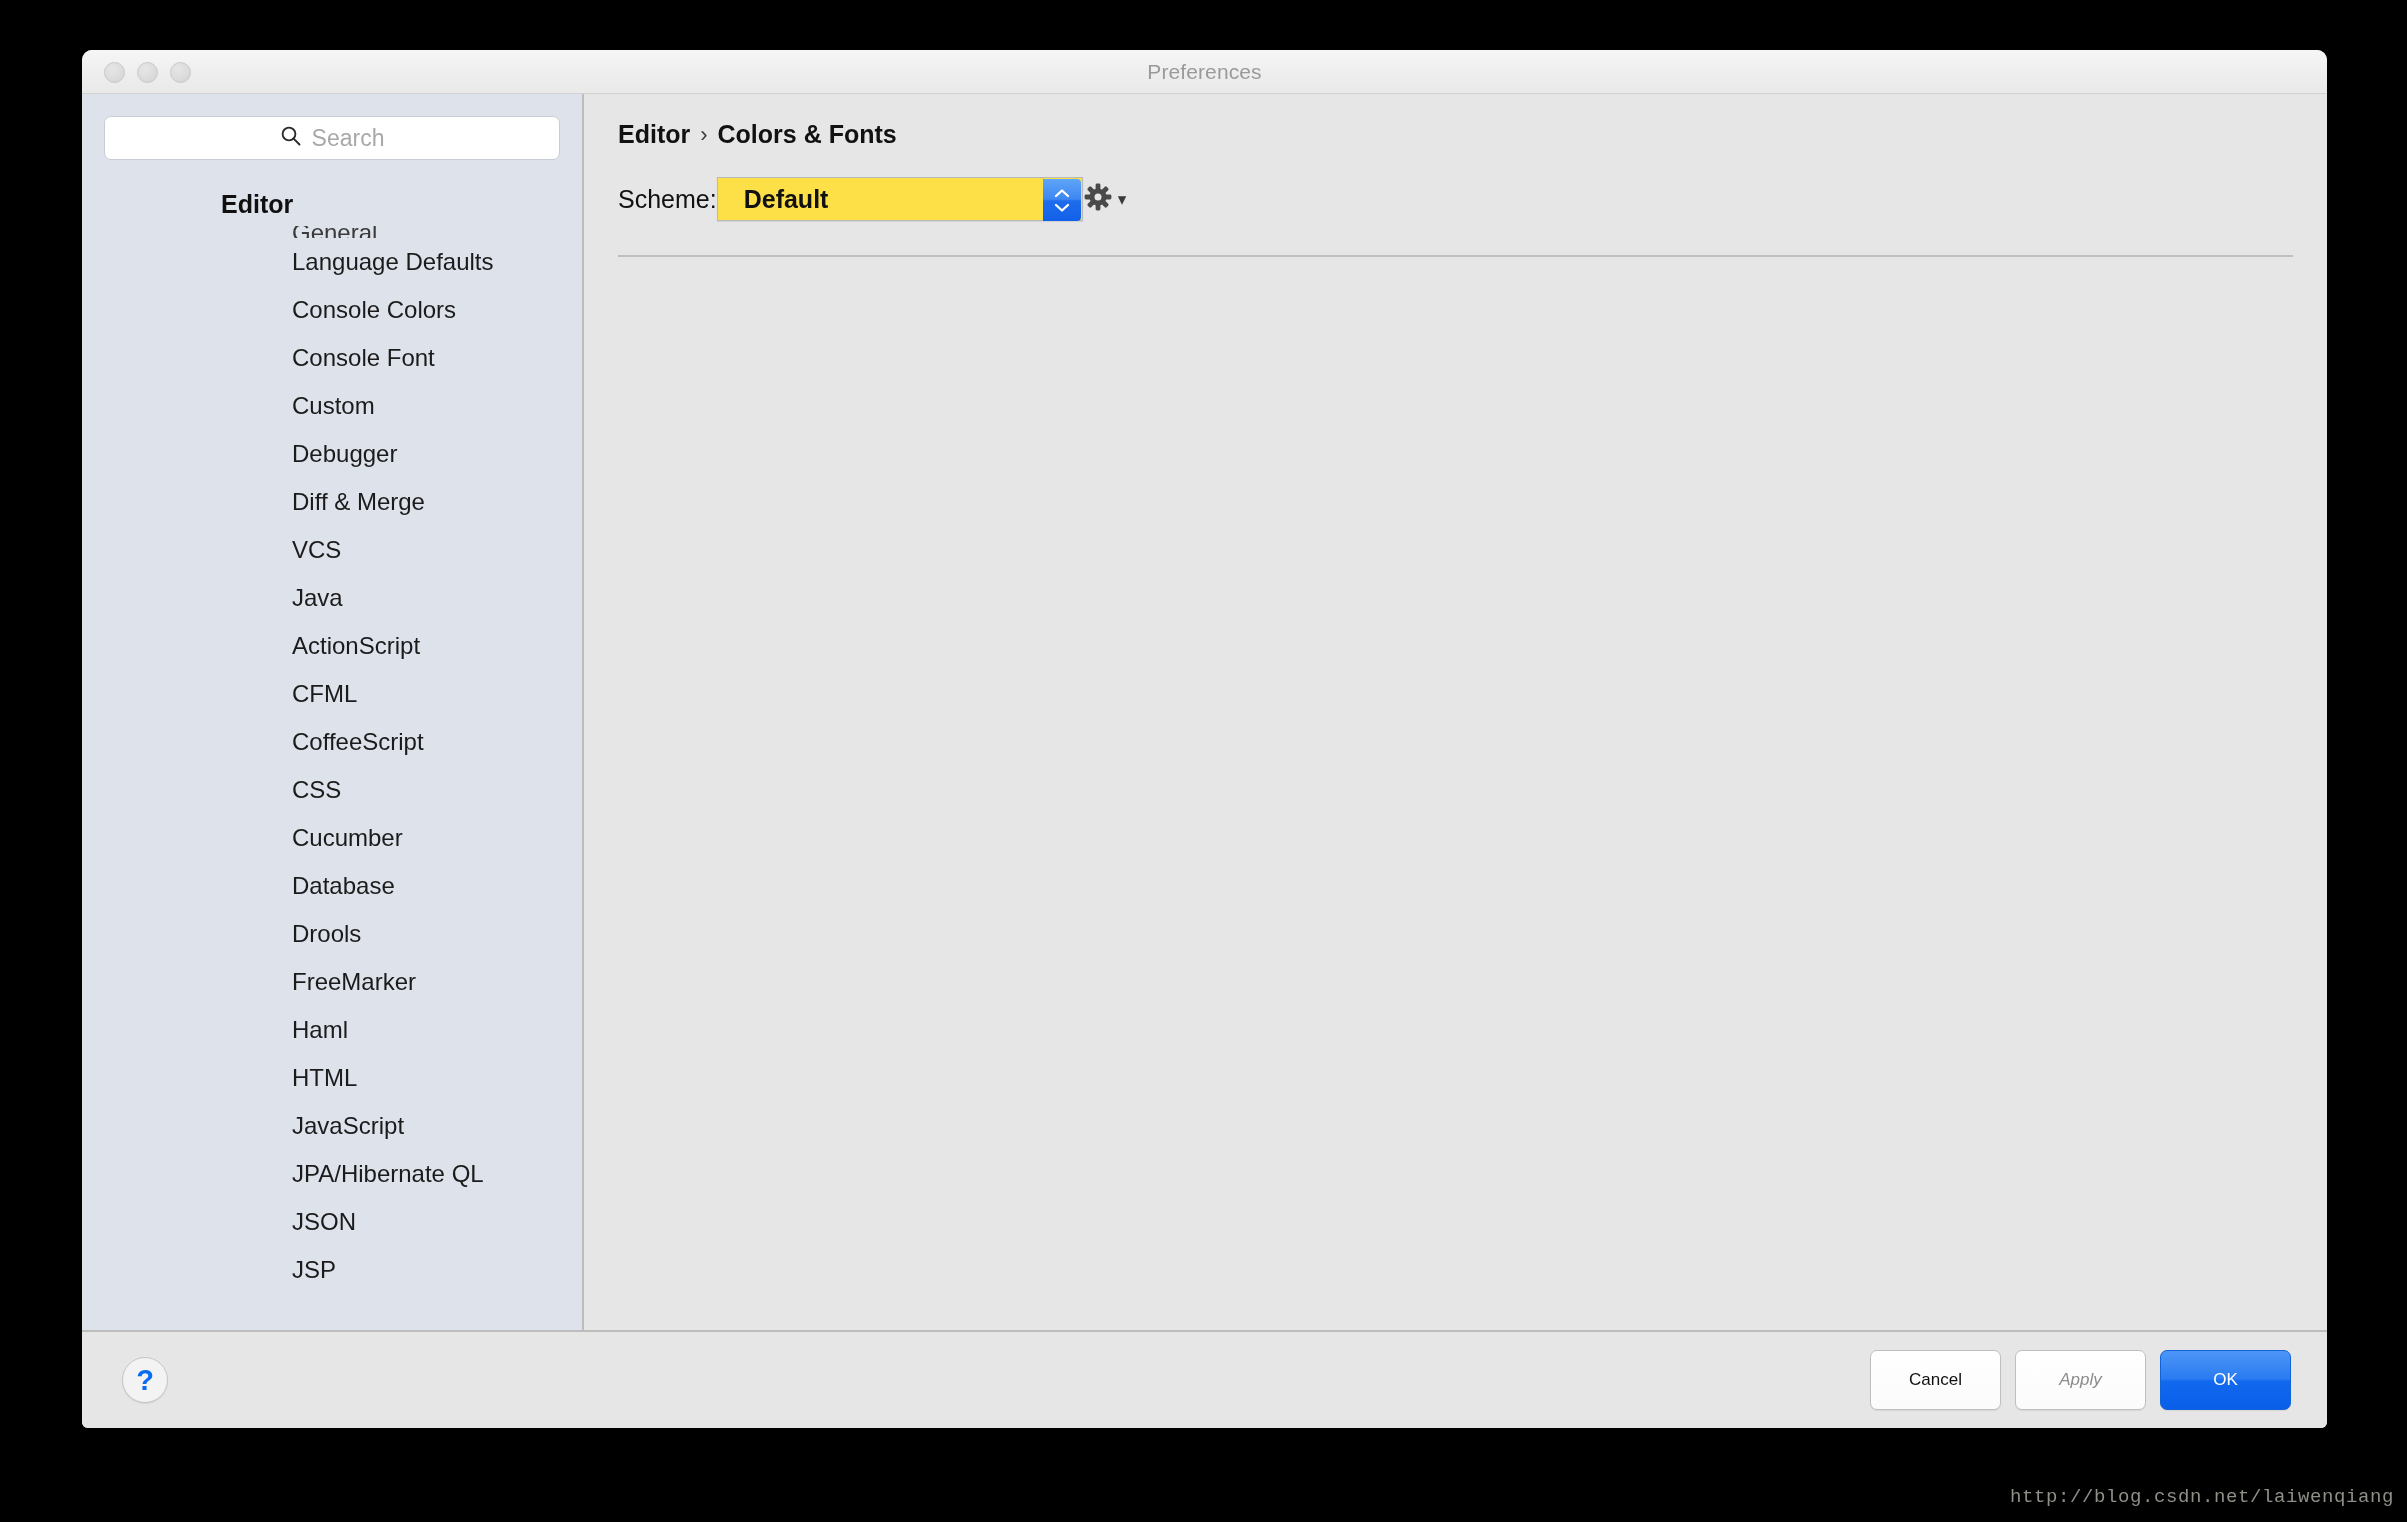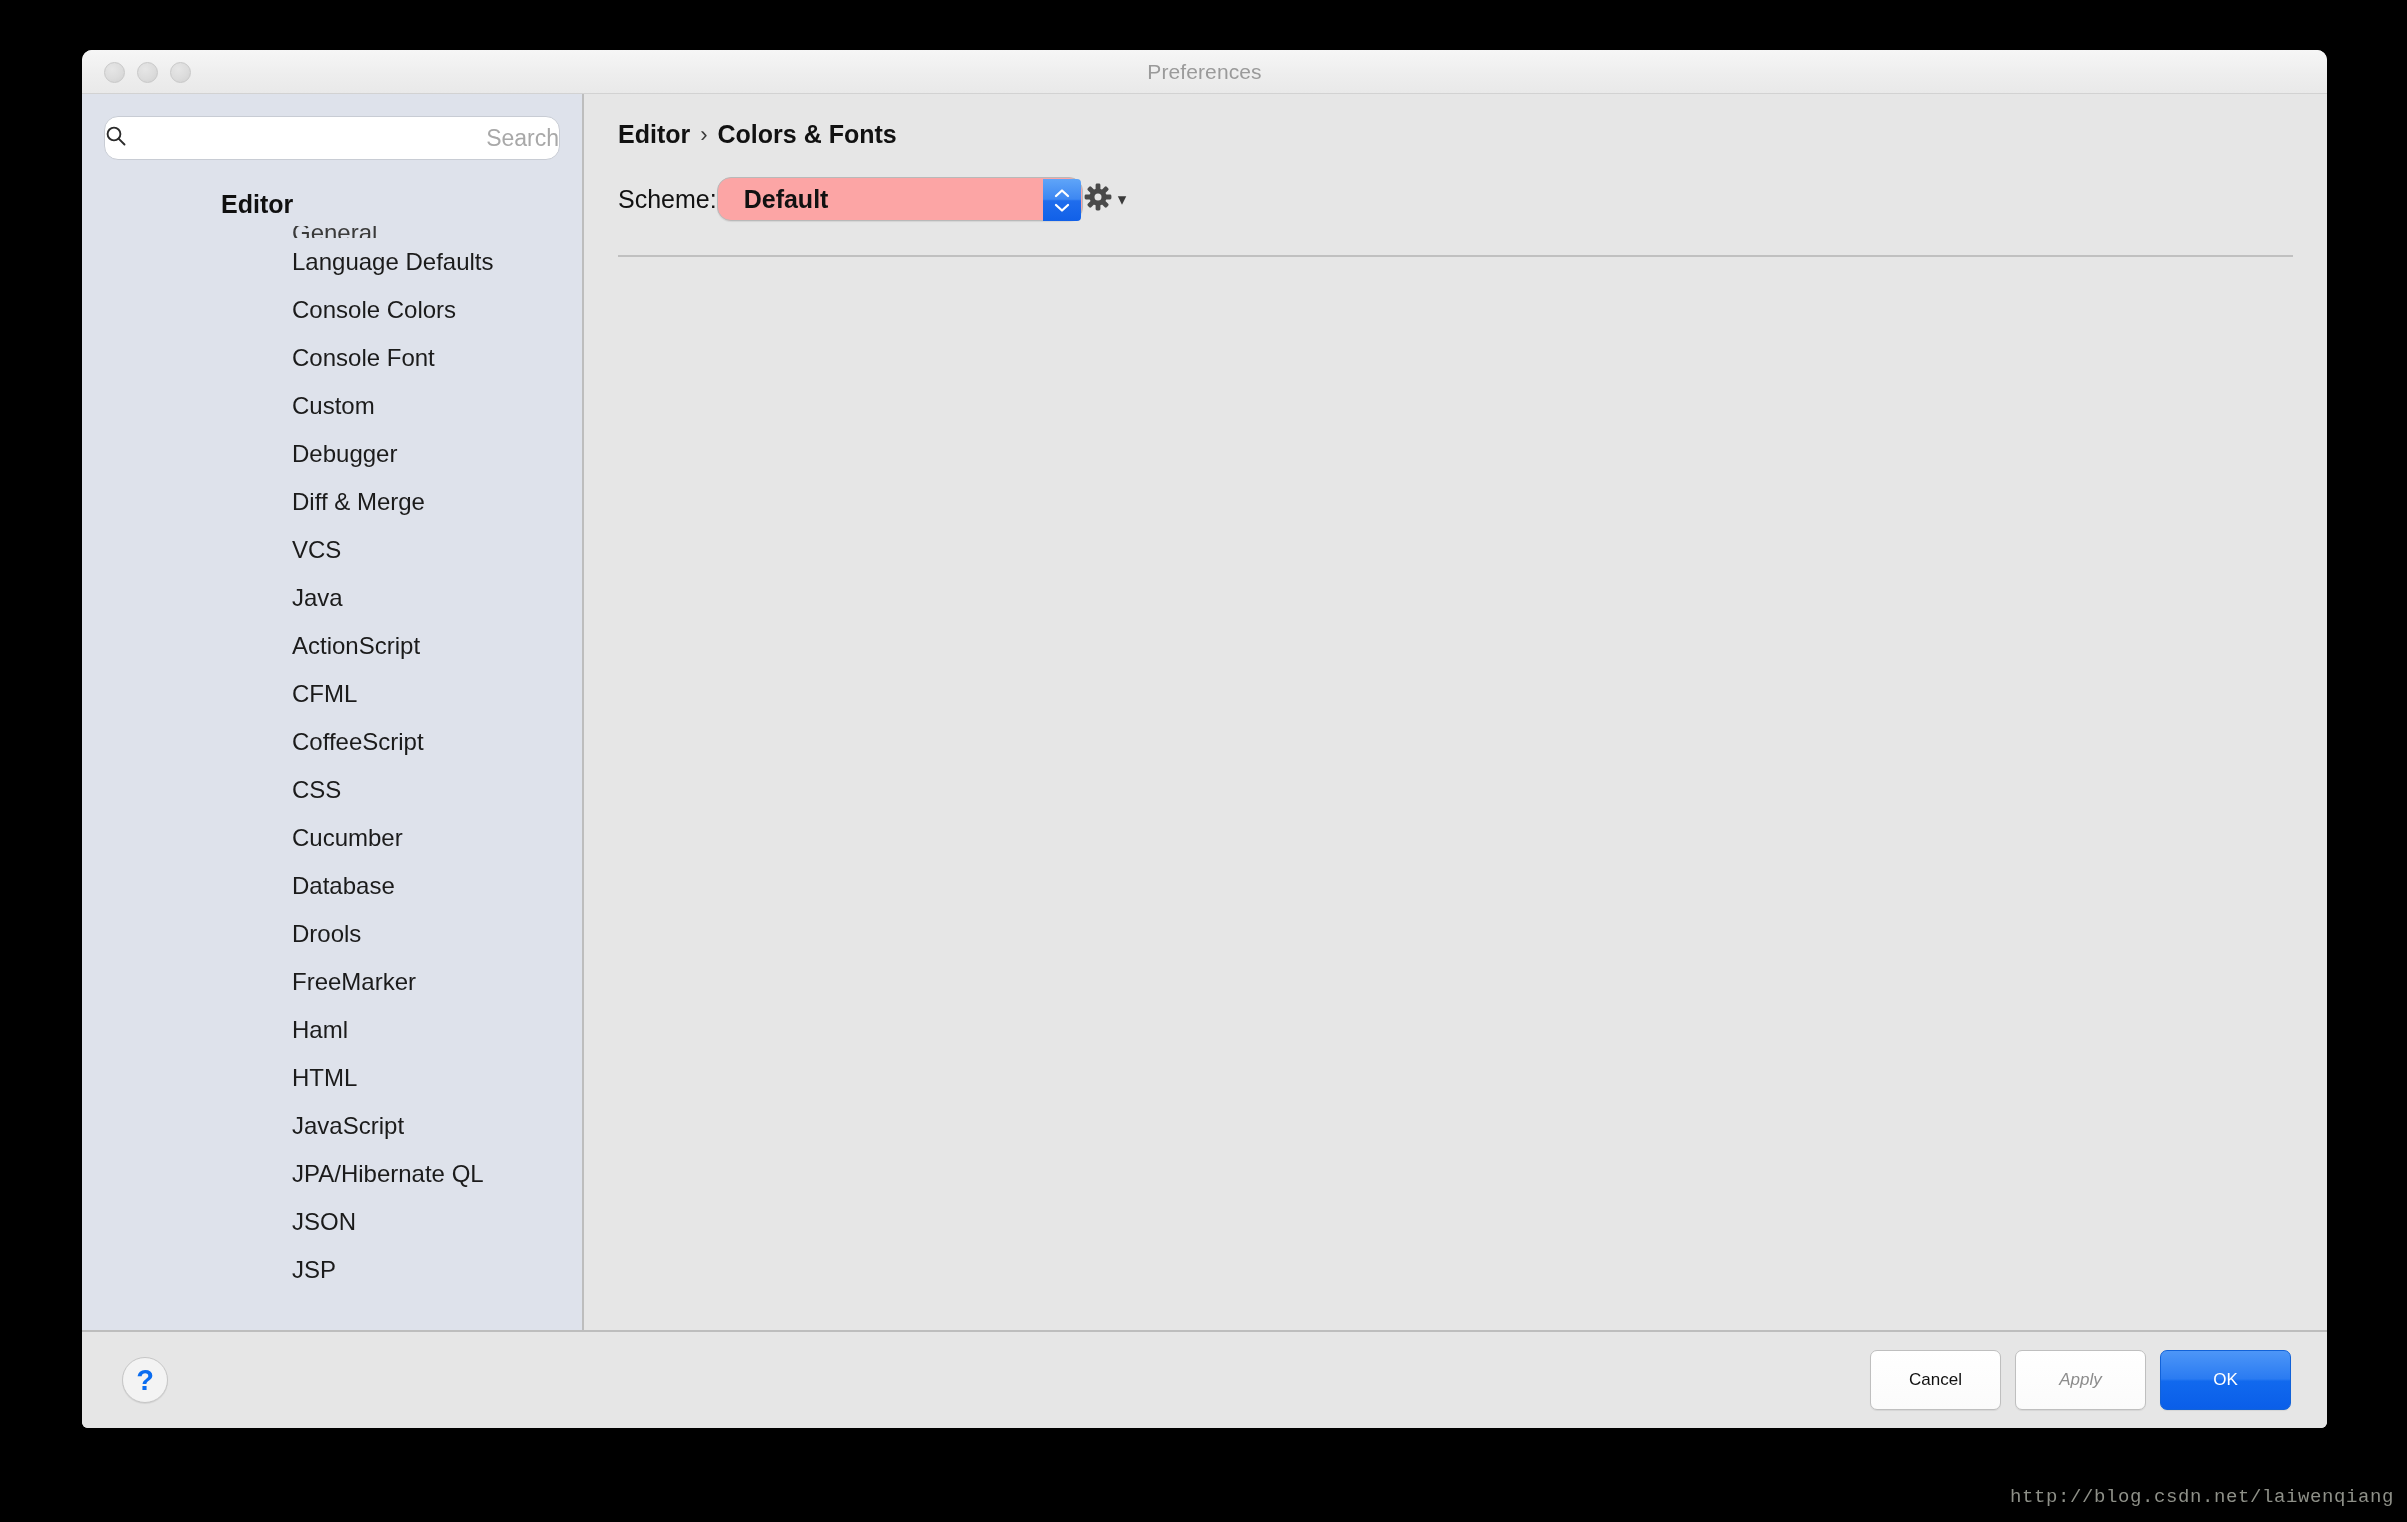--- a/index.html
+++ b/index.html
@@ -85,24 +85,24 @@
     position: relative;
     overflow: hidden;
   }
   .search-wrap {
     padding: 22px 22px 0 22px;
   }
   .search-field {
     height: 44px;
     background: #ffffff;
     border: 1px solid #c8ccd4;
-    border-radius: 14px;
-    display: flex;
-    align-items: center;
-    justify-content: space-between;
+    border-radius: 7px;
+    display: flex;
+    align-items: center;
+    justify-content: center;
     gap: 10px;
   }
   .search-icon { display: block; }
   .search-placeholder {
     font-size: 23px;
     color: #a8a8a8;
   }
 
   .tree-scroll {
     position: absolute;
@@ -177,23 +177,23 @@
     height: 48px;
   }
   .scheme-label {
     font-size: 25px;
     color: #111111;
   }
   .combo {
     position: relative;
     width: 366px;
     height: 44px;
-    background: #fca5a5;
+    background: #fde047;
     border: 1px solid #b9b9b9;
-    border-radius: 14px;
+    border-radius: 0;
     display: flex;
     align-items: center;
     padding-left: 26px;
     box-shadow: 0 1px 1px rgba(0,0,0,0.08);
   }
   .combo-value {
     font-size: 25px;
     font-weight: bold;
     color: #111111;
   }

